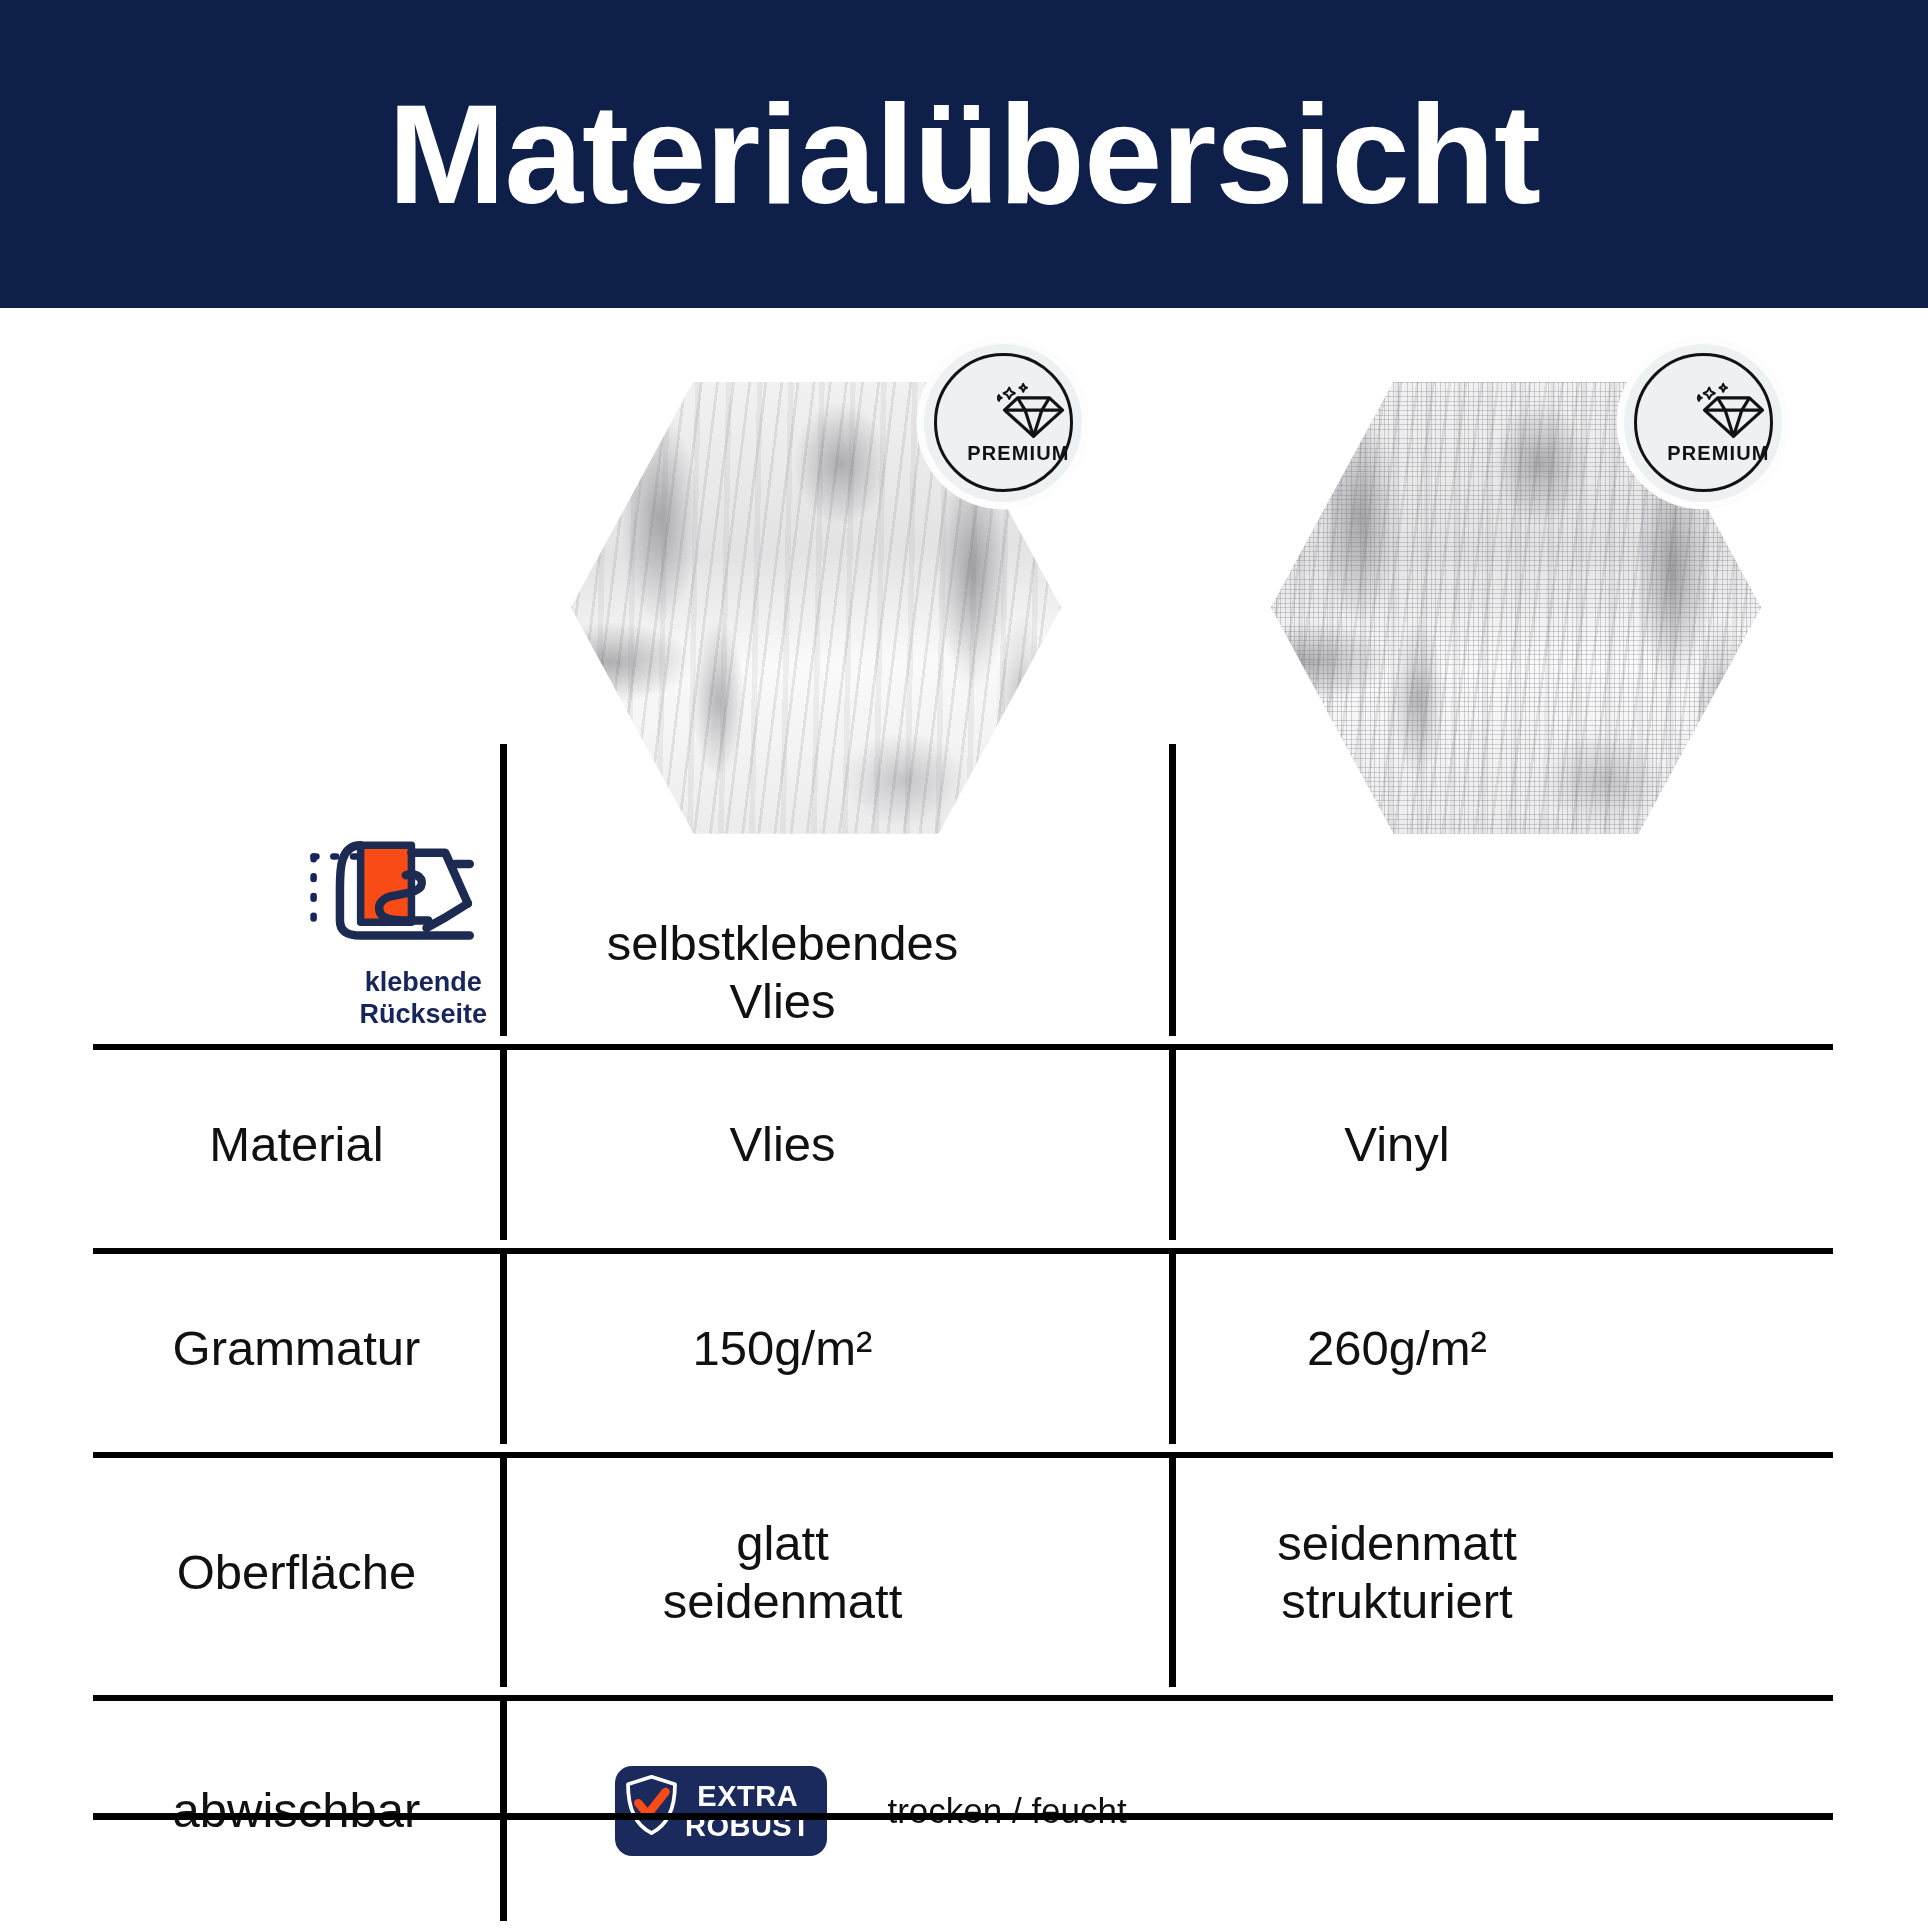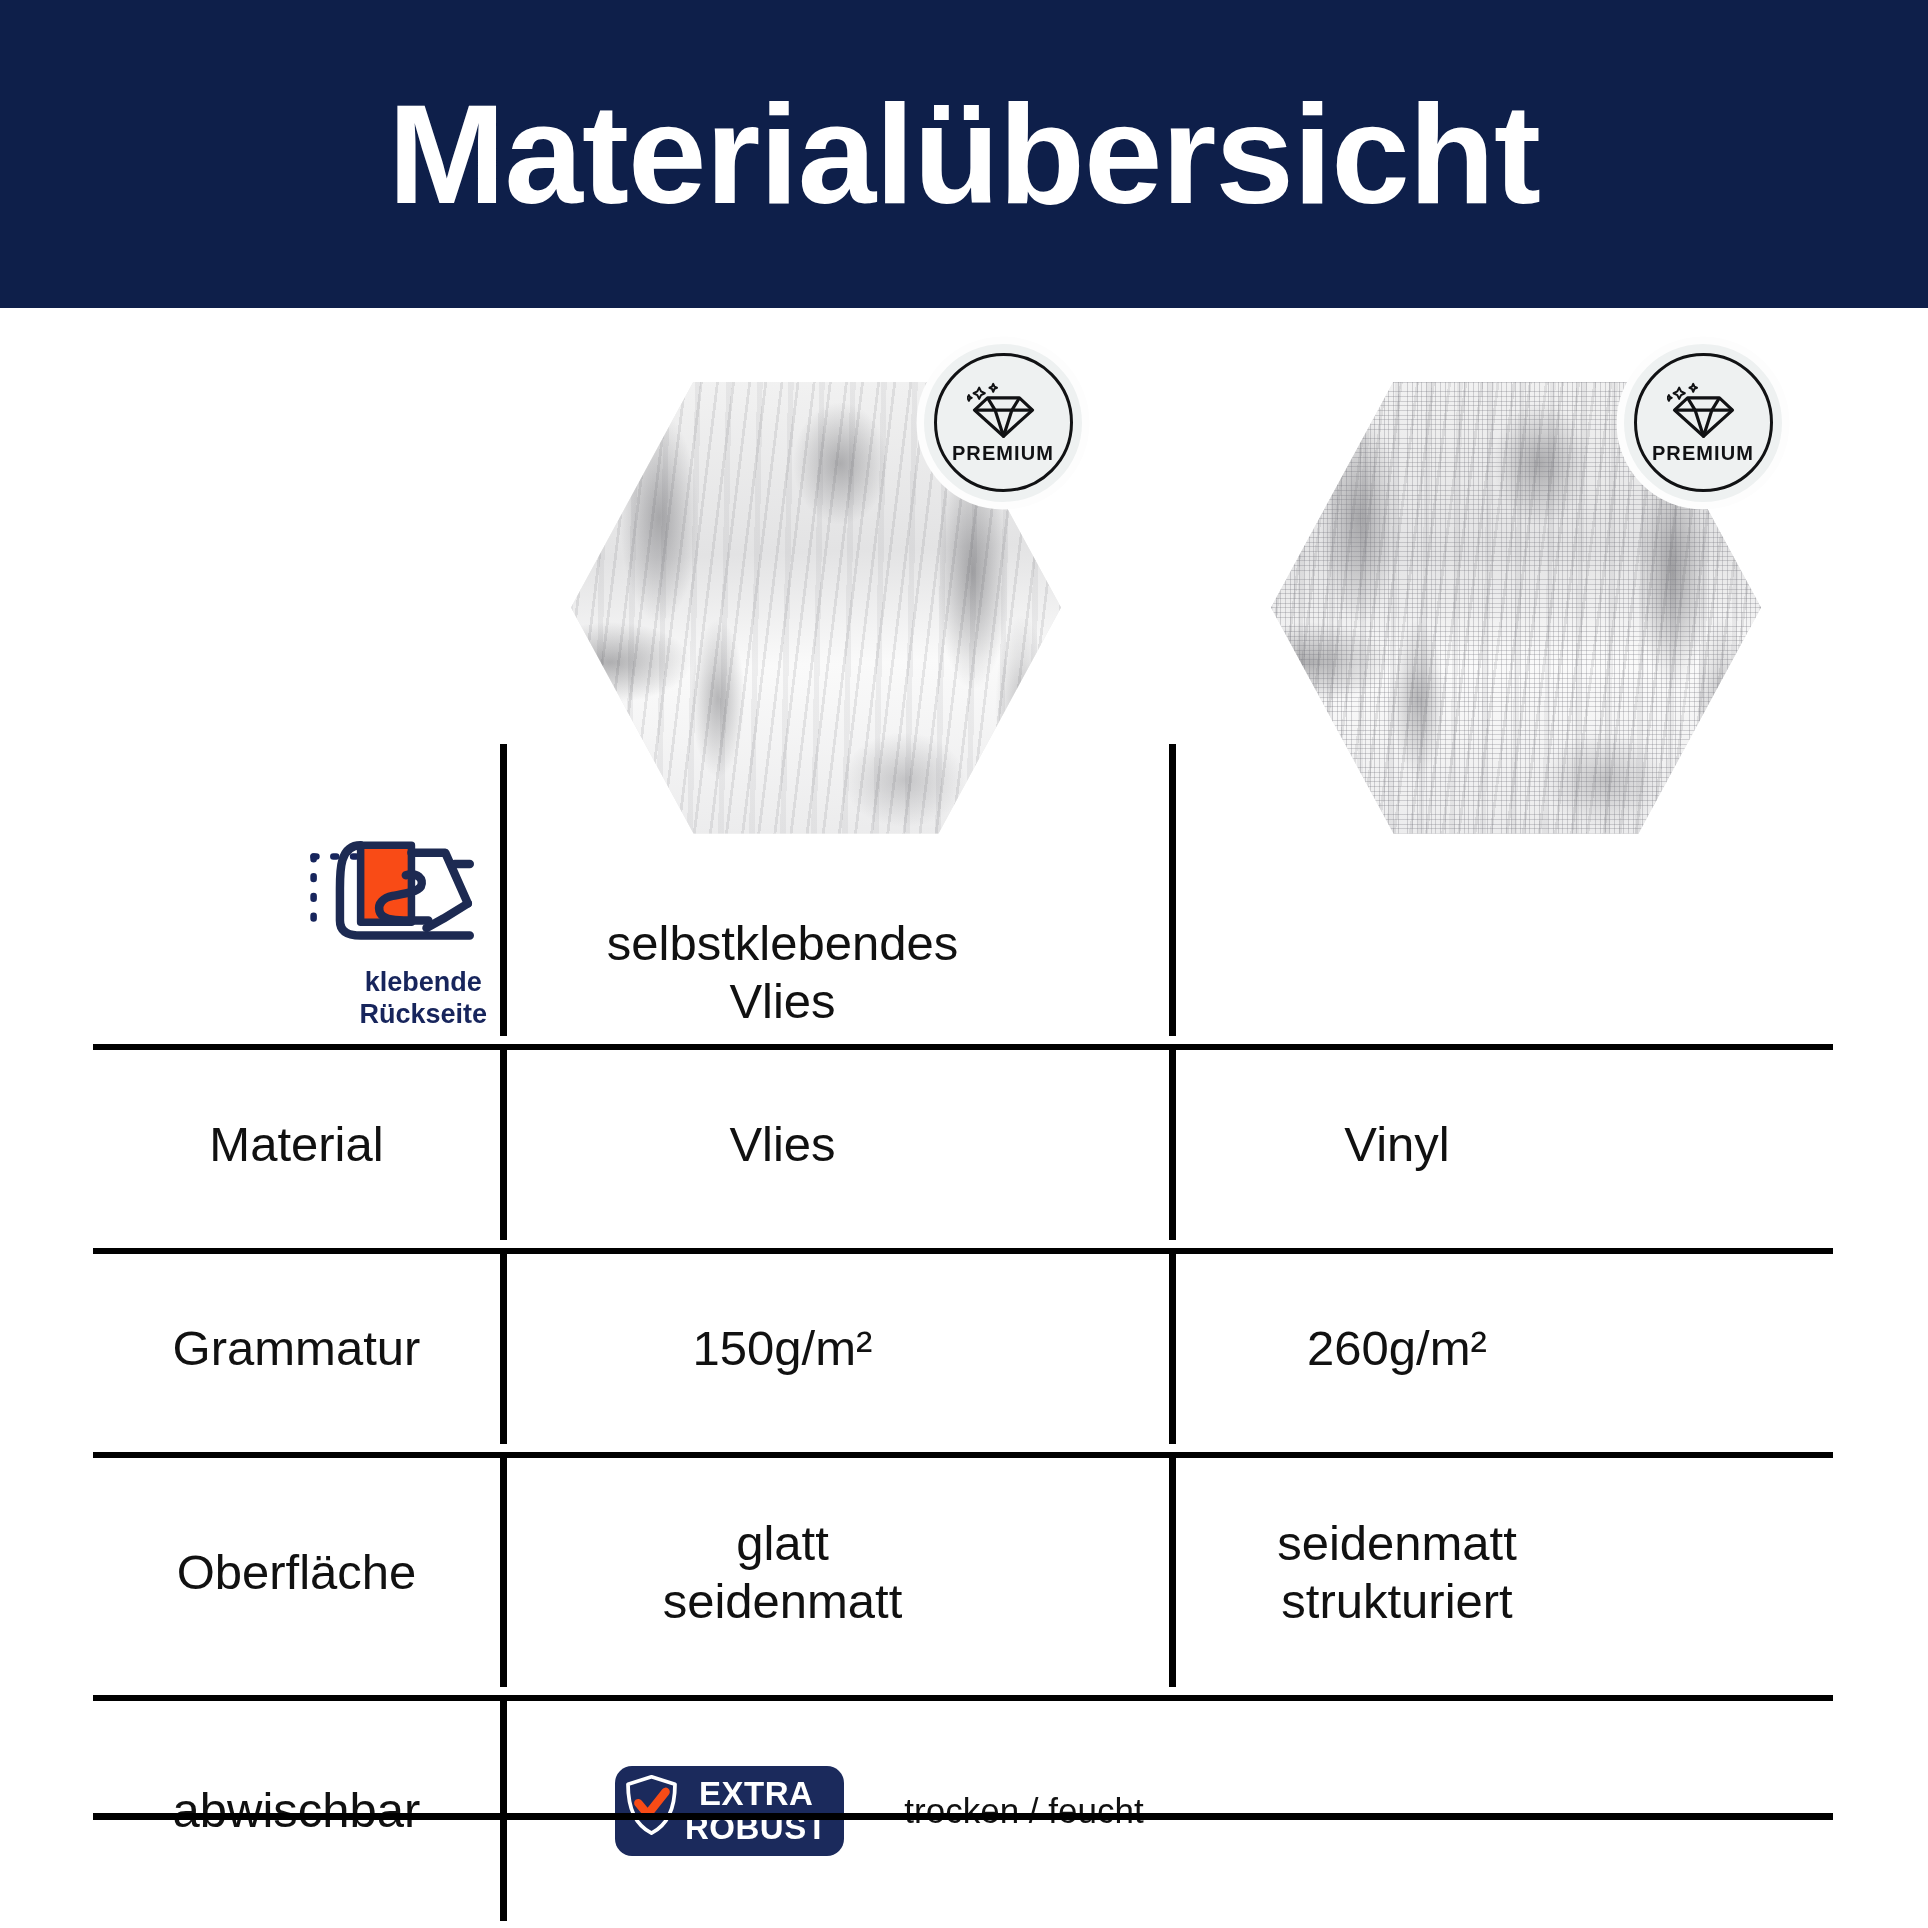--- a/index.html
+++ b/index.html
@@ -107,21 +107,21 @@
     align-items: center;
     justify-content: center;
   }
   .premium-inner {
     width: 139px;
     height: 139px;
     border-radius: 50%;
     border: 3.8px solid #111214;
     display: flex;
     flex-direction: column;
-    align-items: center;
+    align-items: flex-end;
     justify-content: center;
     box-sizing: border-box;
   }
   .premium-inner svg { display: block; margin-top: 1.9px; }
   .premium-text {
     font-size: 20px;
     font-weight: bold;
     letter-spacing: 1.1px;
     color: #111214;
     margin-top: 2.8px;
@@ -208,21 +208,21 @@
     padding: 7.5px 17px 7.5px 9.4px;
     margin-left: 115px;
     margin-right: 60px;
     position: relative;
   }
   .robust-text {
     display: flex;
     flex-direction: column;
     color: #ffffff;
     font-weight: bold;
-    font-size: 33px;
+    font-size: 29px;
     line-height: 1.04;
     letter-spacing: 0.5px;
     margin-left: 5.6px;
     font-family: "Liberation Sans", sans-serif;
   }
   .wipe-text {
     font-size: 35px;
     color: #111111;
     font-family: "Liberation Sans", sans-serif;
   }

